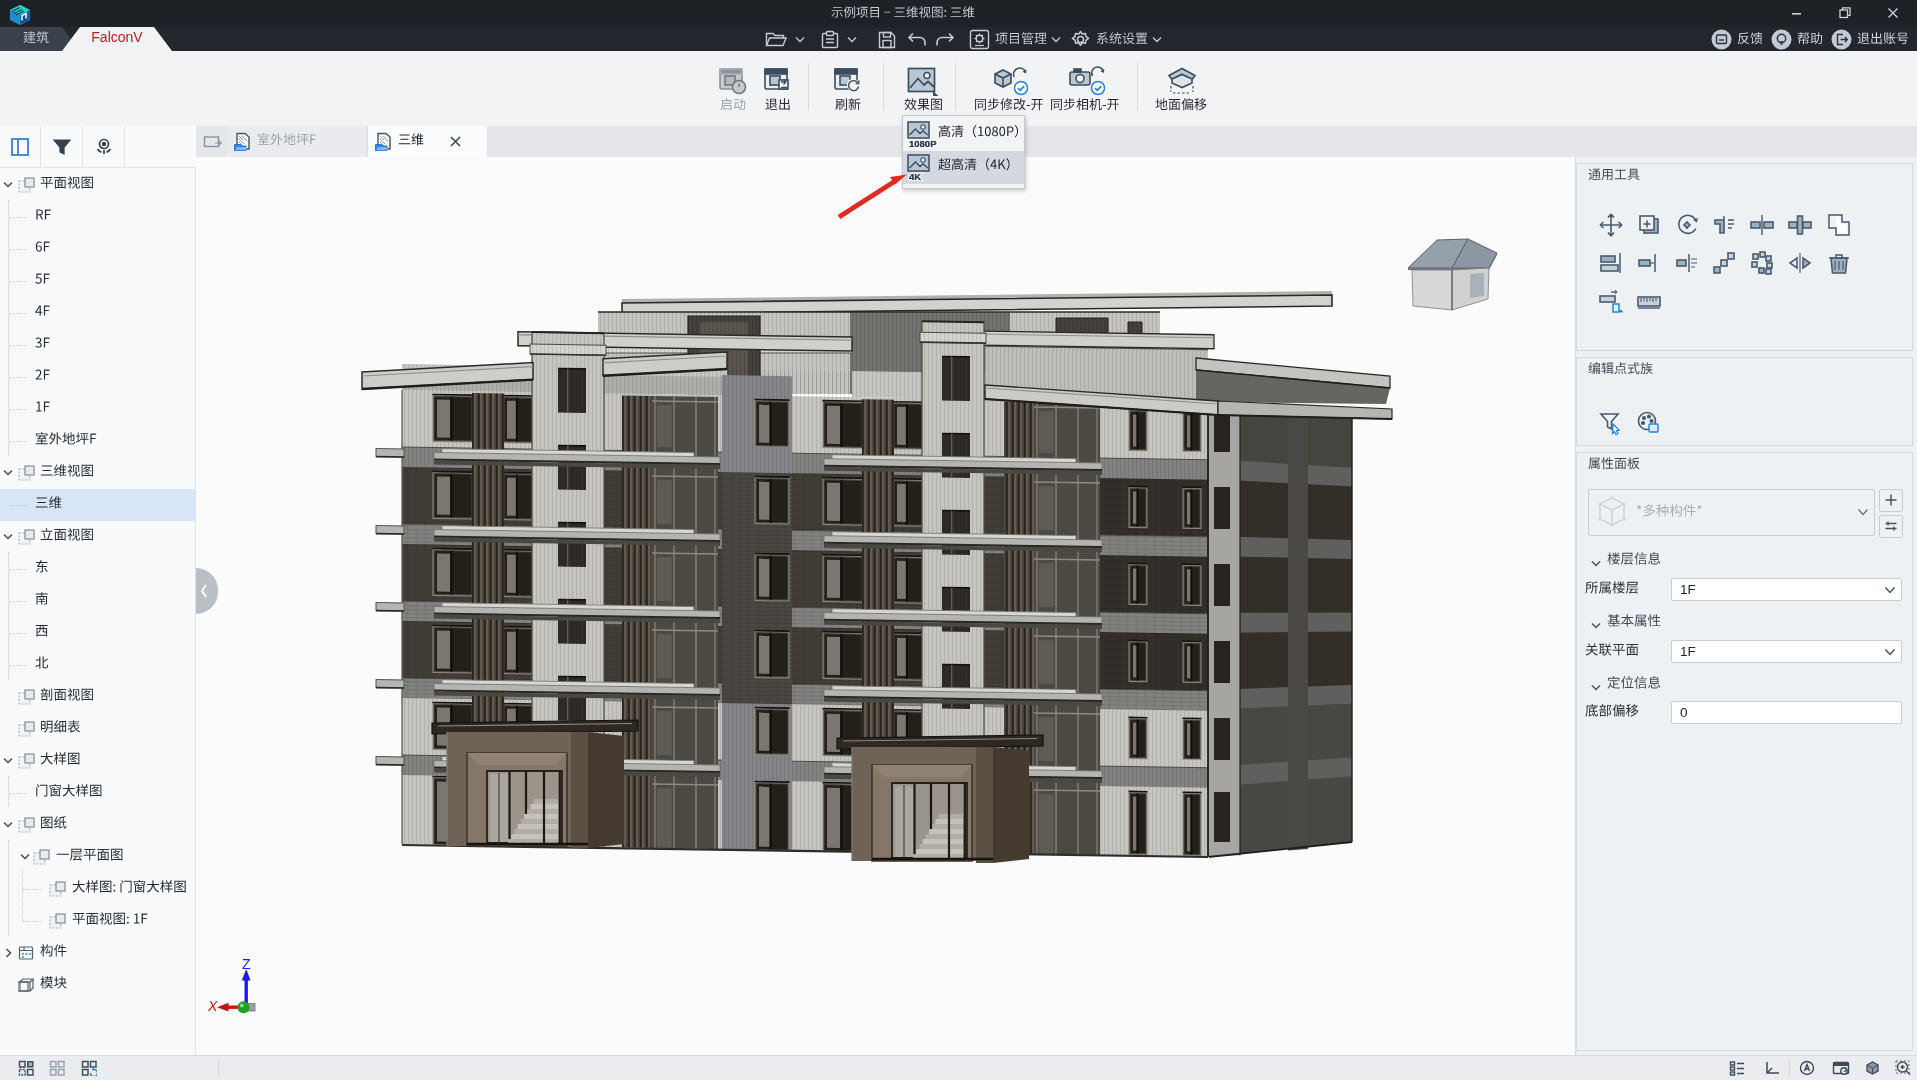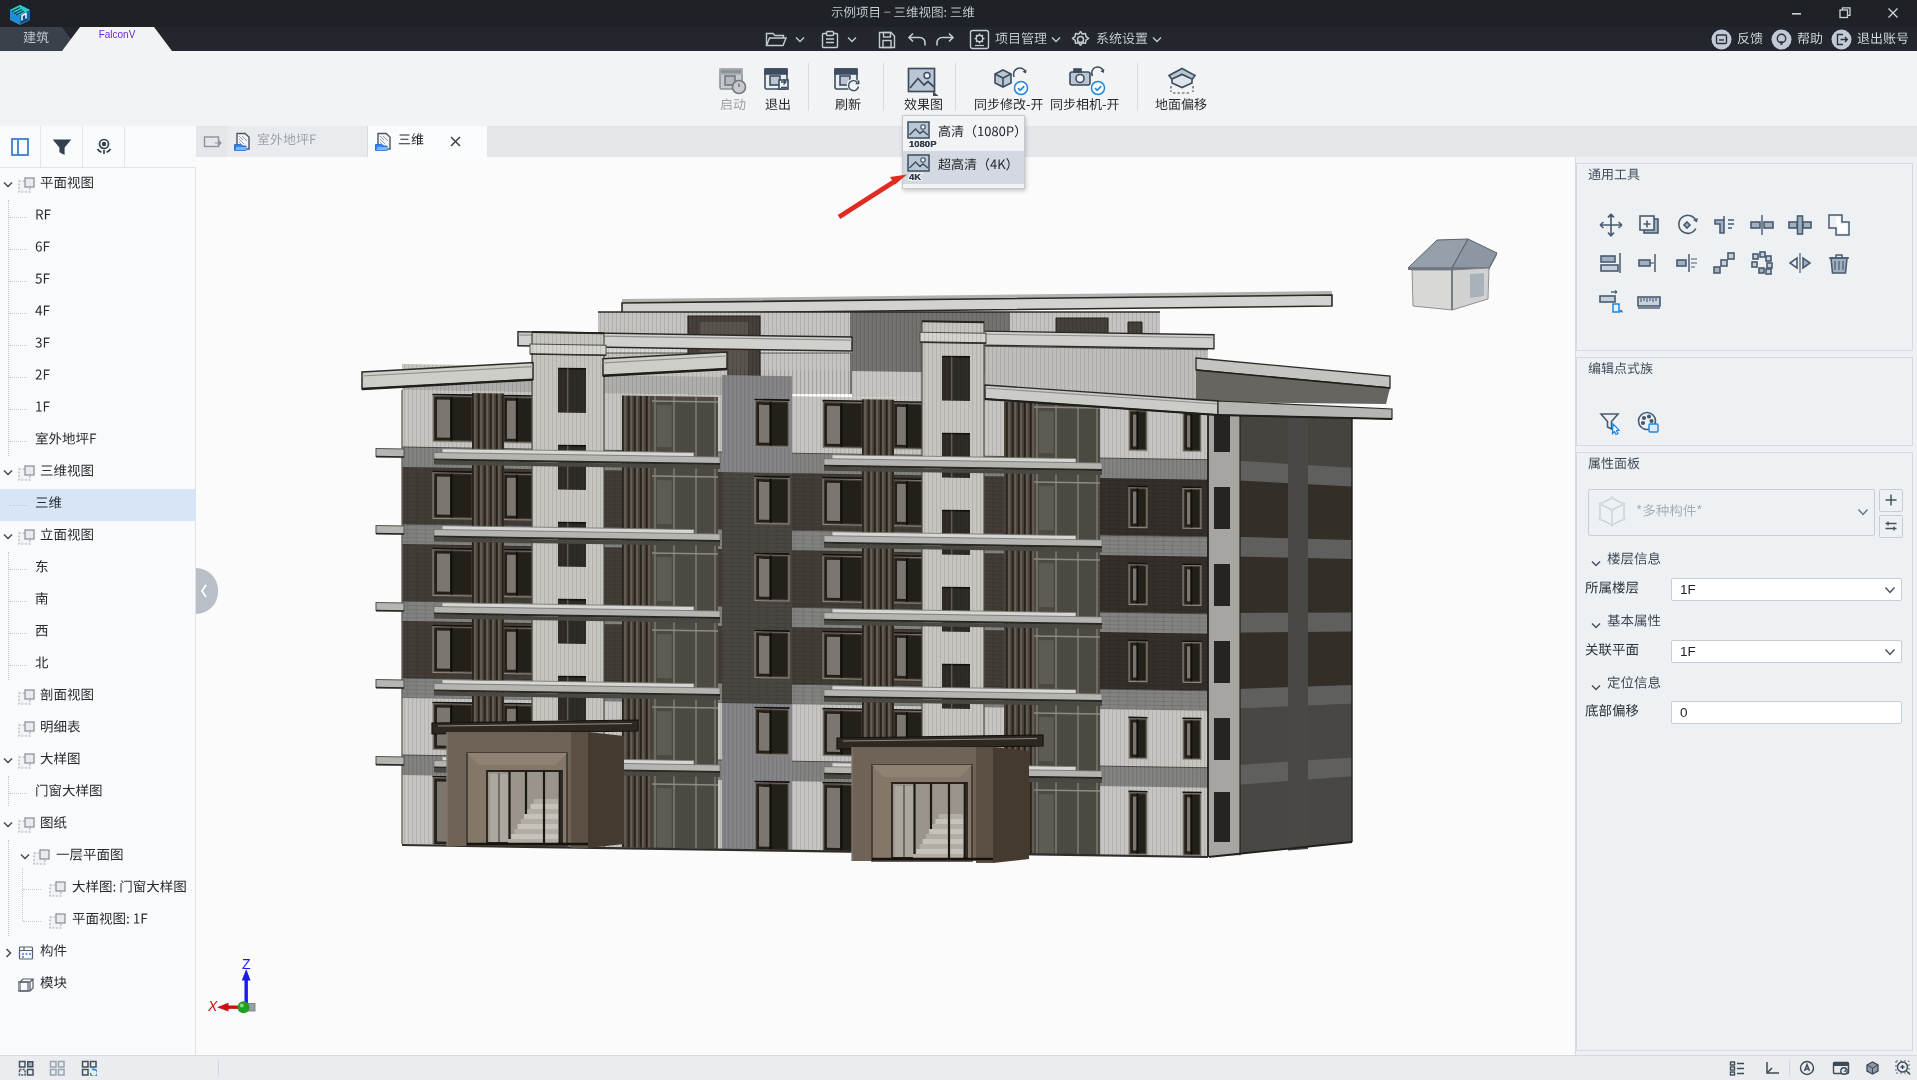--- a/index.html
+++ b/index.html
@@ -33,21 +33,21 @@
     <path d="M4.5,4 V1.8 H12 V9.3 H9.7"></path>
   </svg>
 <svg class="ab" style="left:1886px;top:6px" width="14" height="14" stroke="#cdd2d8" stroke-width="1.4">
     <path d="M2.5,2.5 L11.5,11.5 M11.5,2.5 L2.5,11.5"></path>
   </svg>
 <div class="ab" style="left:0;top:27px;width:80px;height:24px;background:#3b414a;clip-path:polygon(0 0,62px 0,80px 100%,0 100%)"></div>
 <svg style="position:absolute;left:23.0px;top:31.5px;overflow:visible" width="28" height="19">
     <path d="M5.1 0.3V1.1H7.6V2.1H4.3V2.8H7.6V3.9H5V4.7H7.6V5.7H4.9V6.4H7.6V7.4H4.4V8.2H7.6V9.5H8.5V8.2H12.2V7.4H8.5V6.4H11.7V5.7H8.5V4.7H11.4V2.8H12.3V2.1H11.4V0.3H8.5V-0.8H7.6V0.3ZM8.5 2.8H10.5V3.9H8.5ZM8.5 2.1V1.1H10.5V2.1ZM1.3 5C1.3 4.9 1.6 4.7 1.8 4.6H3.4C3.2 5.8 2.9 6.8 2.6 7.6C2.2 7.1 2 6.5 1.7 5.7L1 6C1.3 7 1.7 7.8 2.2 8.5C1.7 9.4 1.2 10 0.5 10.5C0.7 10.7 1.1 11 1.2 11.2C1.8 10.7 2.4 10 2.8 9.2C4.2 10.5 6.1 10.9 8.5 10.9H12.1C12.2 10.6 12.4 10.2 12.5 10C11.8 10 9 10 8.5 10C6.3 10 4.5 9.7 3.2 8.4C3.8 7.2 4.1 5.7 4.3 3.9L3.8 3.7L3.6 3.7H2.5C3.1 2.8 3.8 1.5 4.4 0.3L3.8 -0.1L3.5 0H0.8V0.9H3.1C2.6 2.1 1.9 3.1 1.7 3.4C1.4 3.9 1.1 4.2 0.9 4.2C1 4.4 1.2 4.8 1.3 5Z M20.1 6.3C20.8 7 21.6 7.9 22 8.6L22.7 8C22.3 7.4 21.5 6.4 20.8 5.8ZM13.5 8.5 13.7 9.4C15 9.1 16.8 8.7 18.5 8.3L18.4 7.5L16.6 7.9V4.6H18.4V3.7H13.8V4.6H15.6V8.1ZM19 3.5V6.4C19 7.8 18.7 9.4 16.7 10.5C16.9 10.6 17.2 11 17.4 11.2C19.6 10 20 8 20 6.4V4.4H22.8V9.4C22.8 10.3 22.9 10.5 23.1 10.7C23.3 10.9 23.6 10.9 23.8 10.9C24 10.9 24.3 10.9 24.5 10.9C24.7 10.9 24.9 10.9 25.1 10.8C25.3 10.7 25.4 10.6 25.5 10.4C25.6 10.2 25.6 9.7 25.6 9.2C25.4 9.2 25.1 9 24.9 8.8C24.9 9.3 24.9 9.6 24.8 9.8C24.8 9.9 24.7 10 24.7 10C24.6 10.1 24.5 10.1 24.4 10.1C24.3 10.1 24.1 10.1 24 10.1C23.9 10.1 23.9 10.1 23.8 10C23.8 10 23.8 9.8 23.8 9.5V3.5ZM15.7 -0.8C15.2 0.6 14.4 2 13.5 2.9C13.7 3.1 14.1 3.3 14.3 3.5C14.8 2.9 15.3 2.2 15.7 1.4H16.4C16.7 2.1 17 2.8 17.2 3.3L18 3C17.9 2.6 17.7 2 17.4 1.4H19.4V0.6H16.1C16.3 0.2 16.5 -0.2 16.6 -0.6ZM20.7 -0.8C20.4 0.6 19.7 1.9 18.9 2.8C19.2 2.9 19.6 3.2 19.7 3.3C20.2 2.8 20.6 2.2 20.9 1.4H21.8C22.3 2.1 22.7 2.8 22.9 3.3L23.8 3C23.6 2.5 23.3 2 22.9 1.4H25.2V0.6H21.3C21.4 0.2 21.6 -0.2 21.7 -0.6Z" fill="#c3c9d1"></path>
   </svg>
 <div class="ab" style="left:62px;top:27px;width:110px;height:24px;background:#f2f3f5;clip-path:polygon(18px 0,92px 0,110px 100%,0 100%)"></div>
-<div class="ab" style="left:78px;top:29px;width:78px;height:22px;color:#6d28d9;font-size:10px;text-align:center">FalconV</div>
+<div class="ab" style="left:78px;top:29px;width:78px;height:22px;color:#b91c1c;font-size:14px;text-align:center">FalconV</div>
 <svg class="ab" style="left:765px;top:31px" width="22" height="17" fill="none" stroke="#c6cbd3" stroke-width="1.4">
     <path d="M1.5,14.5 V2.5 H8 L10,4.5 H18.5 V7"></path>
     <path d="M1.5,14.5 L4.5,7 H21 L18,14.5 Z"></path>
   </svg>
 <svg class="ab" style="left:795px;top:36px" width="10" height="8" fill="none" stroke="#c6cbd3" stroke-width="1.3">
     <path d="M1,1.5 L5,5.5 L9,1.5"></path>
   </svg>
 <svg class="ab" style="left:820px;top:30px" width="20" height="19" fill="none" stroke="#c6cbd3" stroke-width="1.4">
     <rect x="2.5" y="3.5" width="15" height="14" rx="1"></rect>
     <rect x="6.5" y="1.5" width="7" height="4" rx="1" fill="#23272d"></rect>

